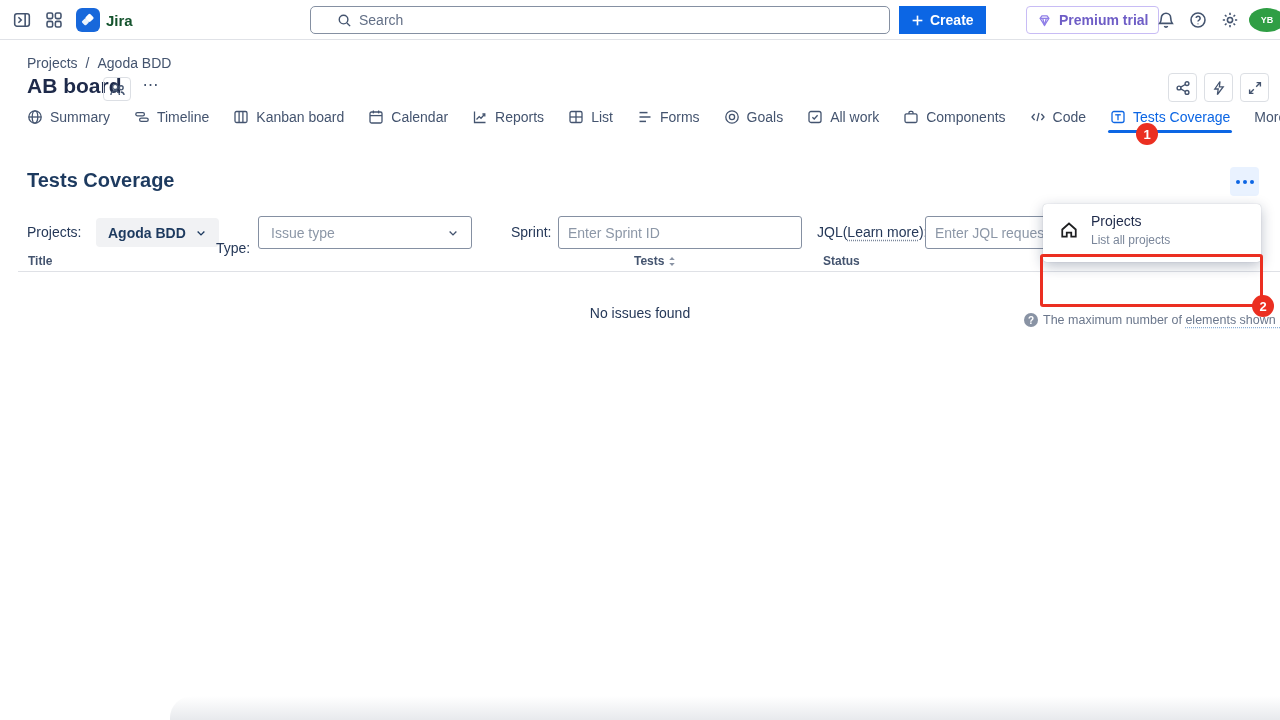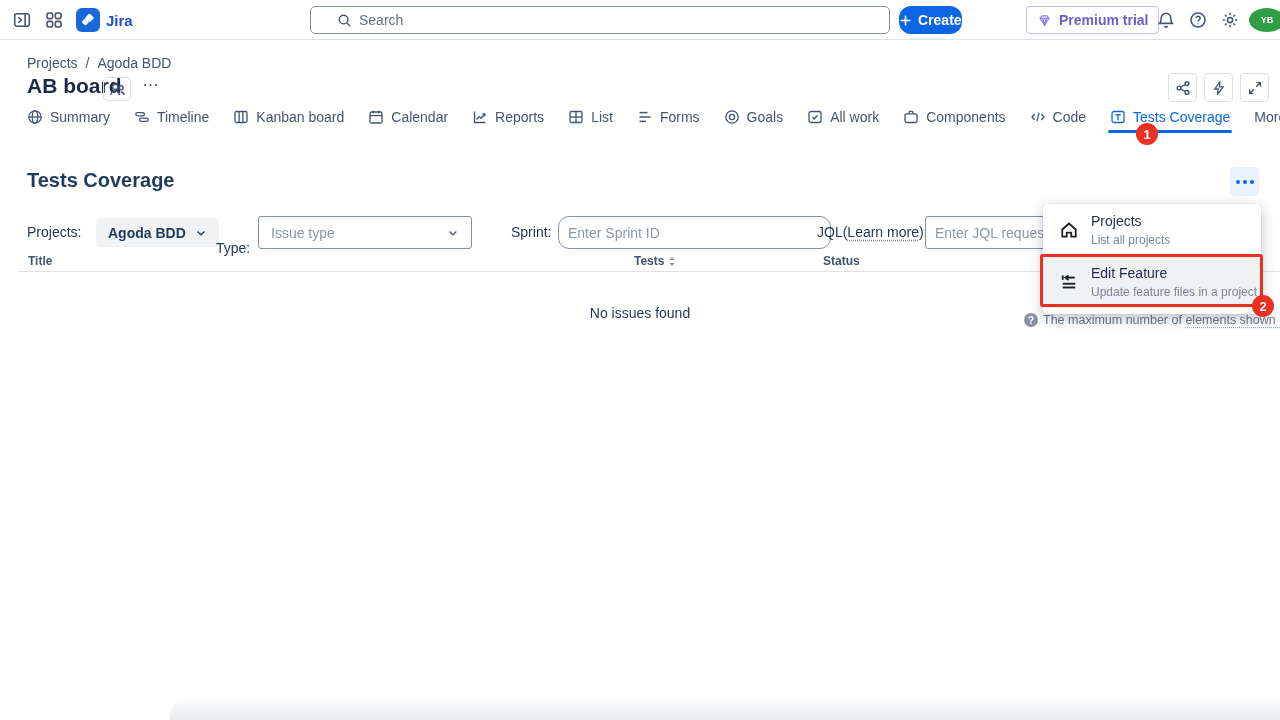--- a/index.html
+++ b/index.html
@@ -6,25 +6,25 @@
   html,body { background:#fff; }
   body { font-family:"Liberation Sans", sans-serif; }
   .frame { position:relative; width:1280px; height:720px; background:#fff; overflow:hidden; }
 
   
   .topbar { position:absolute; left:0; top:0; width:1280px; height:40px; background:#fff; border-bottom:1px solid #E0E2E7; z-index:10; }
   .icon-btn { display:flex; align-items:center; justify-content:center; color:#44546F; cursor:pointer; background:none; border:none; }
   .tb-toggle { position:absolute; left:12px; top:10px; width:20px; height:20px; }
   .tb-grid   { position:absolute; left:44px; top:10px; width:20px; height:20px; }
   .tb-logo   { position:absolute; left:76px; top:8px; width:24px; height:24px; background:#1868DB; border-radius:6px; display:flex; align-items:center; justify-content:center; }
-  .tb-appname{ position:absolute; left:106px; top:12px; font-size:15px; font-weight:700; color:#1d4ed8; }
+  .tb-appname{ position:absolute; left:106px; top:12px; font-size:15px; font-weight:700; color:#14532d; }
   .tb-search { position:absolute; left:310px; top:6px; width:580px; height:28px; border:1px solid #8590A2; border-radius:5px; display:flex; align-items:center; padding:0 26px; gap:7px; background:#fff; }
   .tb-search input { border:none; outline:none; flex:1; font-size:14px; font-family:"Liberation Sans", sans-serif; color:#1E1F21; background:transparent; }
   .tb-search input::placeholder { color:#626F86; }
-  .btn-create { position:absolute; left:899px; top:6px; height:28px; padding:0 0; background:#0C66E4; color:#fff; border:none; border-radius:12px; font-size:14px; font-weight:600; display:flex; align-items:center; gap:6px; cursor:pointer; font-family:"Liberation Sans", sans-serif; }
+  .btn-create { position:absolute; left:899px; top:6px; height:28px; padding:0 12px; background:#0C66E4; color:#fff; border:none; border-radius:0; font-size:14px; font-weight:600; display:flex; align-items:center; gap:6px; cursor:pointer; font-family:"Liberation Sans", sans-serif; }
   .btn-premium { position:absolute; left:1026px; top:6px; height:28px; padding:0 10px; background:#fff; border:1px solid #C8BCF5; border-radius:4px; color:#6E5DC6; font-size:14px; font-weight:600; display:flex; align-items:center; gap:7px; cursor:pointer; font-family:"Liberation Sans", sans-serif; }
   .tb-bell { position:absolute; left:1156px; top:10px; width:20px; height:20px; }
   .tb-help { position:absolute; left:1188px; top:10px; width:20px; height:20px; }
   .tb-gear { position:absolute; left:1220px; top:10px; width:20px; height:20px; }
   .tb-avatar { position:absolute; left:1249px; top:8px; width:36px; height:24px; border-radius:50%; background:#2F9E44; color:#fff; font-size:9px; font-weight:700; display:flex; align-items:center; justify-content:center; cursor:pointer; }
 
   
   .breadcrumb { position:absolute; left:27px; top:55px; font-size:14px; color:#44546F; display:flex; gap:8px; }
   .breadcrumb .crumb { cursor:pointer; }
   .board-title { position:absolute; left:27px; top:74px; font-size:21px; font-weight:700; color:#1E2A4A; }
@@ -48,21 +48,21 @@
   .filters { position:absolute; left:0; top:216px; width:1280px; height:33px; font-size:14px; color:#253858; }
   .flabel { position:absolute; top:8px; }
   .f-projects-label { left:27px; }
   .projects-chip { position:absolute; left:96px; top:2px; height:29px; background:#F1F2F4; border:none; border-radius:4px; display:flex; align-items:center; gap:9px; padding:0 12px; font-size:14px; font-weight:600; color:#1D3A5F; cursor:pointer; font-family:"Liberation Sans", sans-serif; }
   .f-type-label { left:216px;margin-top:16px; }
   .sel-issue { position:absolute; left:258px; top:0; width:214px; height:33px; border:1px solid #8590A2; border-radius:3px; background:#fff; display:flex; align-items:center; padding:0 12px; color:#8C97A7; cursor:pointer; }
   .sel-issue .chev { margin-left:auto; color:#44546F; }
   .f-sprint-label { left:511px; }
   .inp { position:absolute; top:0; height:33px; border:1px solid #8590A2; border-radius:3px; padding:0 9px; font-size:14px; font-family:"Liberation Sans", sans-serif; color:#1E1F21; outline:none; }
   .inp::placeholder { color:#8C97A7; }
-  .inp-sprint { left:558px; width:273px;border-radius:11px; }
+  .inp-sprint { left:558px; width:244px; }
   .f-jql-label { left:817px; }
   .jql-link { text-decoration:underline dotted #7A869A; text-underline-offset:3px; cursor:pointer; }
   .inp-jql { left:925px; width:180px; }
 
   .thead { position:absolute; left:0; top:254px; width:1280px; height:18px; font-size:12px; font-weight:700; color:#44546F; }
   .th { position:absolute; top:0; display:flex; align-items:center; gap:4px; }
   .th-title { left:28px; }
   .th-tests { left:610px;margin-left:24px; }
   .th-status { left:823px; }
   .thead-rule { position:absolute; left:18px; right:0; top:271px; height:1px; background:#DFE1E6; }
@@ -369,35 +369,20 @@
       <span class="ctx-icon">
         <svg width="20" height="20" viewBox="0 0 16 16" fill="none" stroke="currentColor" stroke-width="1.4">
             <path d="M2.6 7.6 L8 2.8 L13.4 7.6 V13.2 H9.8 V10 H6.2 V13.2 H2.6 Z"></path>
           </svg>
       </span>
       <div>
         <div class="ctx-title">Projects</div>
         <div class="ctx-sub">List all projects</div>
       </div>
     </div>
-    <div class="ctx-item highlight">
-      <span class="ctx-icon">
-        <svg width="20" height="20" viewBox="0 0 16 16" fill="none" stroke="currentColor" stroke-width="1.5">
-            <path d="M3 2.8 V6.2"></path>
-            <path d="M12.6 4.5 H5.6"></path>
-            <polyline points="7.6,2.7 5.2,4.5 7.6,6.3"></polyline>
-            <line x1="3" y1="9.4" x2="13" y2="9.4"></line>
-            <line x1="3" y1="12.4" x2="13" y2="12.4"></line>
-          </svg>
-      </span>
-      <div>
-        <div class="ctx-title">Edit Feature</div>
-        <div class="ctx-sub">Update feature files in a project</div>
-      </div>
-    </div>
   </div>
 
   <div class="anno-box"></div>
   <div class="anno-badge badge-2">
       <span>2</span>
     </div>
 
   <div class="footnote">
     <span class="q">?</span>
     <span><span>The maximum number of </span><span class="fn-underline">elements shown is 100</span></span>

